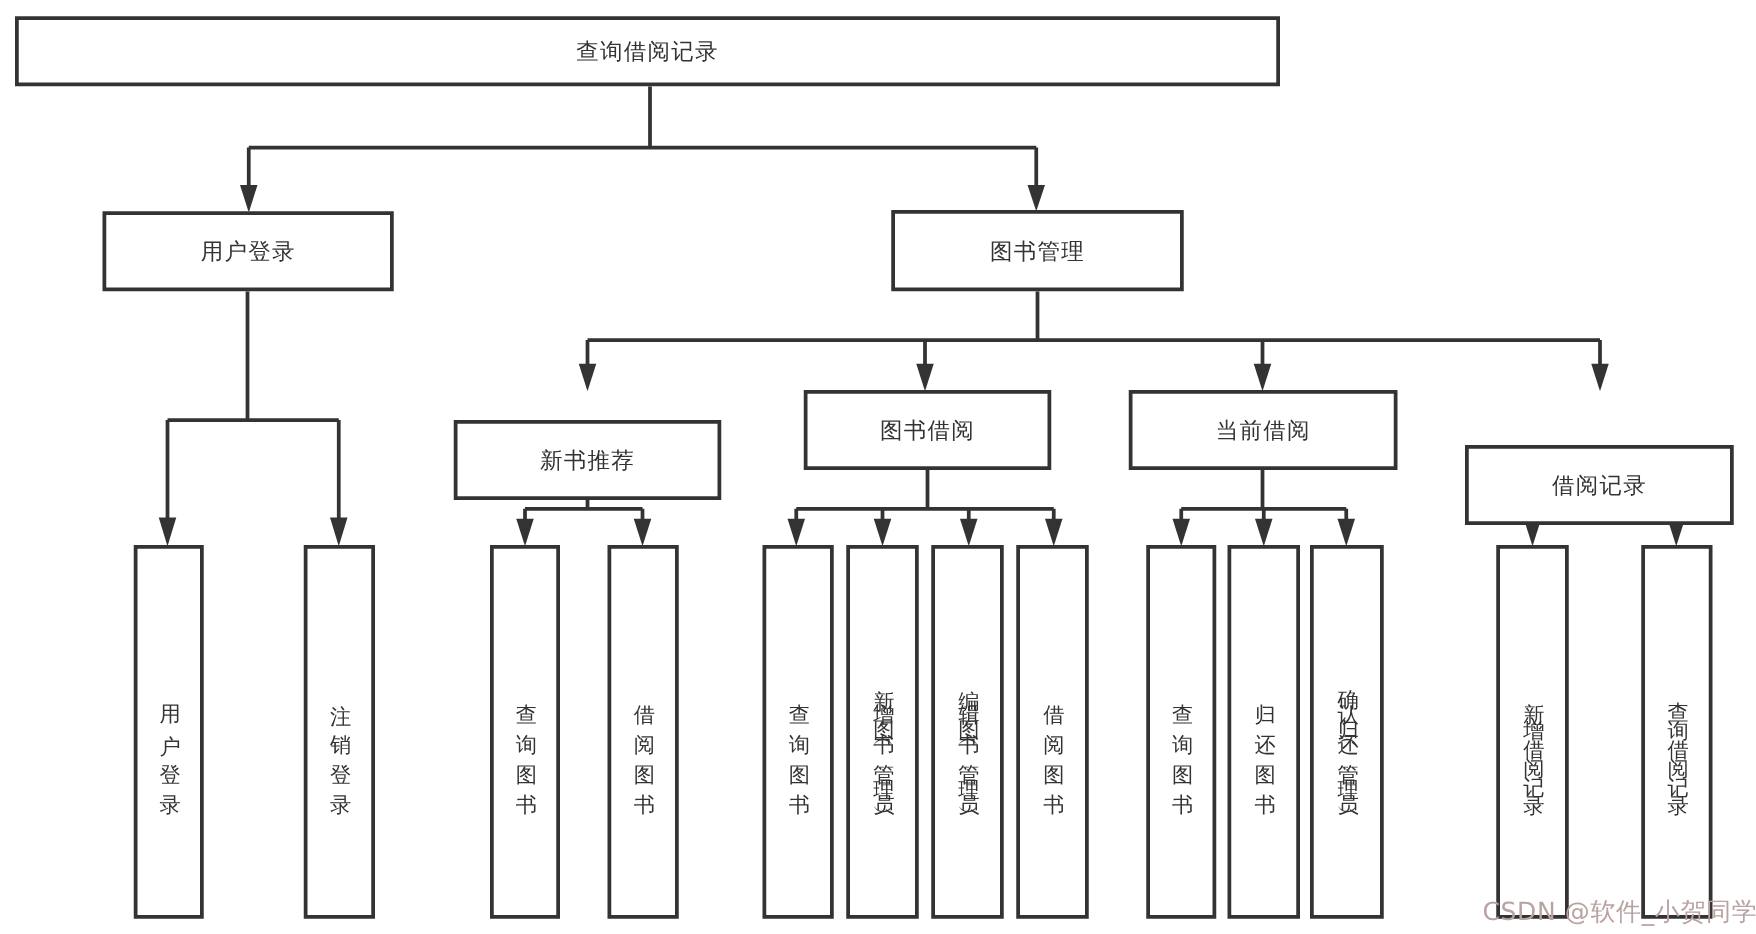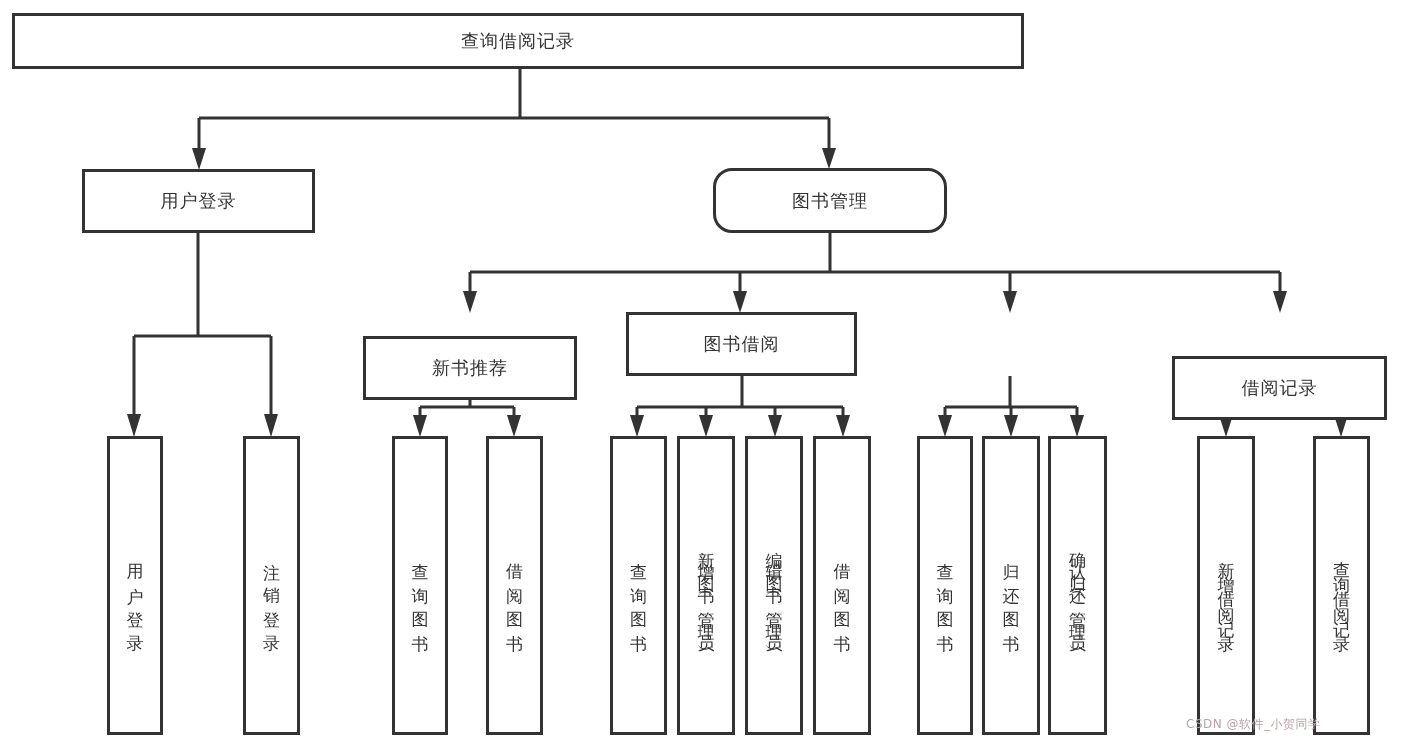--- a/index.html
+++ b/index.html
@@ -19,44 +19,44 @@
     writing-mode:vertical-rl;text-orientation:mixed;
     font-size:17px;line-height:1;white-space:nowrap;
   }
   .s4{letter-spacing:24px;margin-bottom:-24px;}
   .s6{letter-spacing:15px;margin-bottom:-15px;}
   .s9{letter-spacing:12px;margin-bottom:-12px;}
 
   
   #root{left:12px;top:13px;width:1012px;height:56px;}
   #user-login{left:82px;top:169px;width:233px;height:64px;}
-  #book-mgmt{left:713px;top:168px;width:234px;height:65px;border-radius:19px;}
+  #book-mgmt{left:713px;top:168px;width:234px;height:65px;}
   #new-rec{left:363px;top:312px;width:214px;height:64px;margin-top:24px;}
-  #book-borrow{left:626px;top:312px;width:231px;height:64px;}
+  #book-borrow{left:643px;top:312px;width:198px;height:64px;}
   #cur-borrow{left:903px;top:312px;width:215px;height:64px;}
   #borrow-rec{left:1172px;top:312px;width:215px;height:64px;margin-top:44px;}
 
   .leaf{top:436px;height:299px;}
   #lf-login{left:107px;width:56px;}
   #lf-logout{left:243px;width:57px;}
   #lf-rec-query{left:392px;width:56px;}
   #lf-rec-borrow{left:486px;width:57px;}
   #lf-bb-query{left:610px;width:57px;}
   #lf-bb-add{left:677px;width:58px;}
   #lf-bb-edit{left:745px;width:58px;}
   #lf-bb-borrow{left:813px;width:58px;}
   #lf-cb-query{left:917px;width:56px;}
   #lf-cb-return{left:982px;width:58px;}
   #lf-cb-confirm{left:1048px;width:59px;}
   #lf-br-add{left:1197px;width:58px;}
   #lf-br-query{left:1313px;width:57px;}
 
   .watermark{
     position:absolute;left:1186px;top:716px;z-index:5;
-    font-size:12px;color:#b9a2a2;white-space:nowrap;letter-spacing:0.5px;
+    font-size:20px;color:#b9a2a2;white-space:nowrap;letter-spacing:0.5px;
   }
 </style>
 </head>
 <body>
 
 <div class="canvas">
 
   <svg class="edges" width="1405" height="747" viewBox="0 0 1405 747">
     <g stroke="#333333" stroke-width="3" fill="none">
       <path d="M520 69 V118 M199 118 H829 M199 118 V150 M829 118 V150"></path>
@@ -130,20 +130,23 @@
   <div class="box" id="book-mgmt">
     <span class="hlabel">图书管理</span>
   </div>
 
   <div class="box" id="new-rec">
     <span class="hlabel">新书推荐</span>
   </div>
   <div class="box" id="book-borrow">
     <span class="hlabel">图书借阅</span>
   </div>
+  <div class="box" id="cur-borrow">
+    <span class="hlabel">当前借阅</span>
+  </div>
   <div class="box" id="borrow-rec">
     <span class="hlabel">借阅记录</span>
   </div>
 
   <div class="box leaf" id="lf-login">
     <span class="vt s4">用户登录</span>
   </div>
   <div class="box leaf" id="lf-logout">
     <span class="vt s4">注销登录</span>
   </div>

